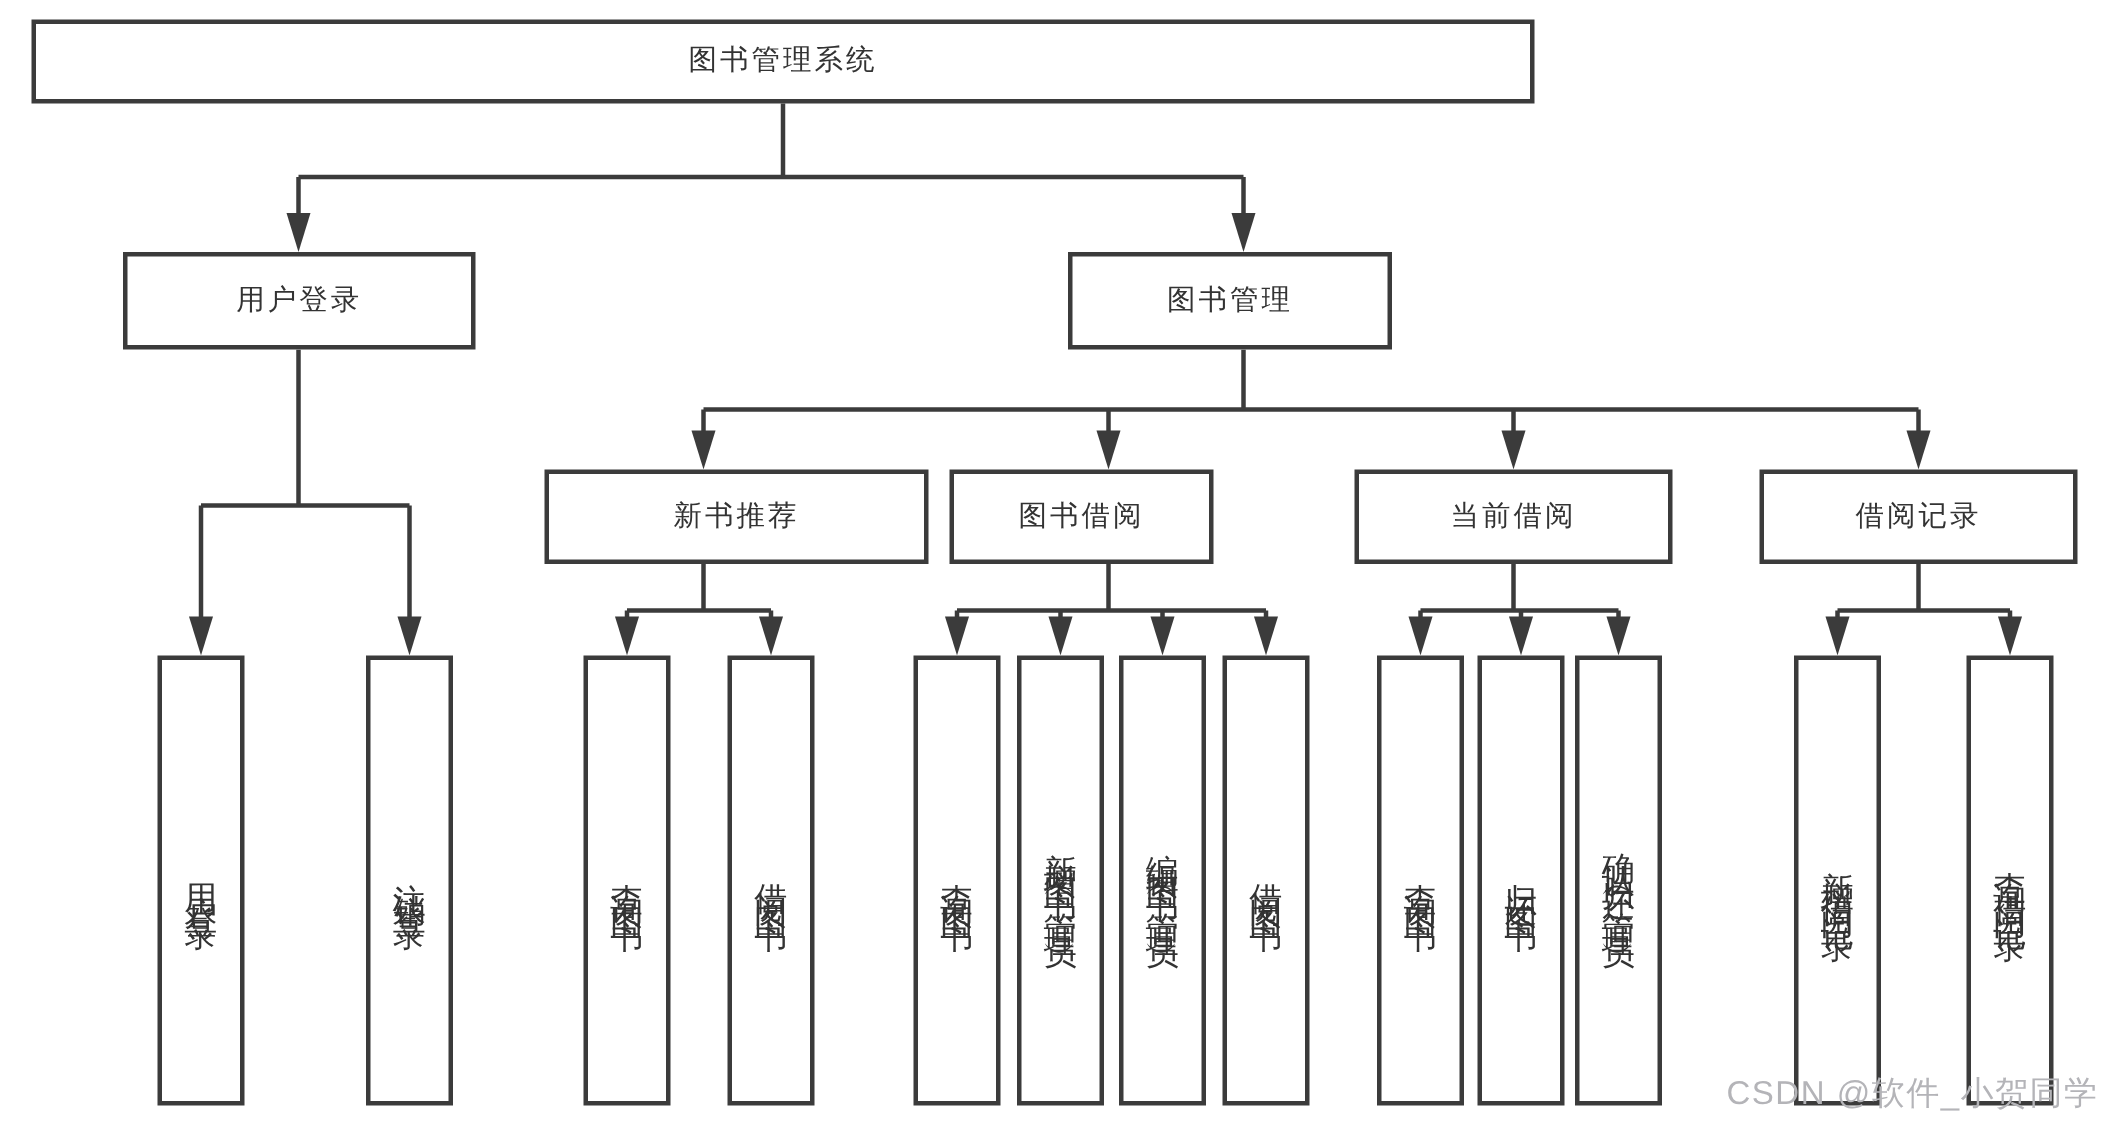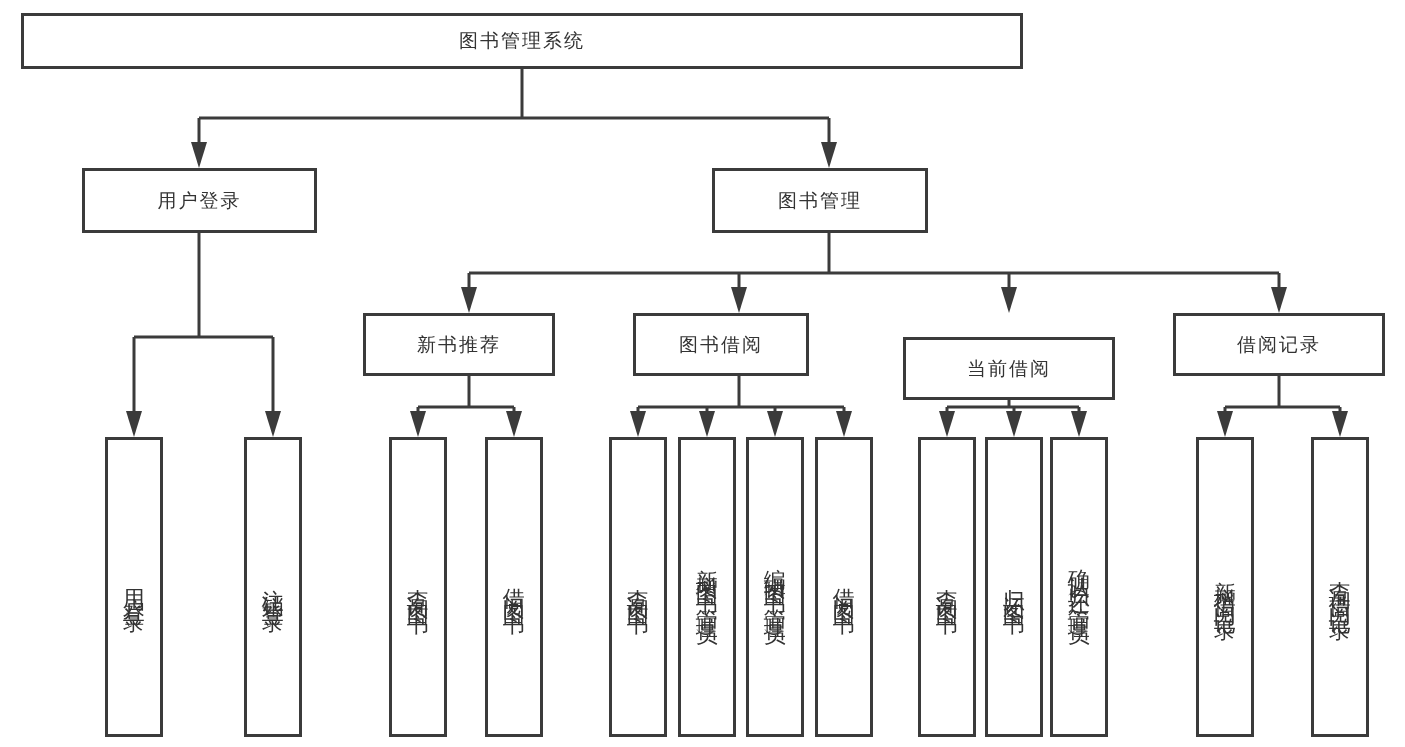--- a/index.html
+++ b/index.html
@@ -98,31 +98,32 @@
       <line x1="1225" y1="407" x2="1225" y2="417" stroke="#3b3b3b" stroke-width="3"></line>
       <polygon points="1217,411 1233,411 1225,437" fill="#3b3b3b"></polygon>
       <line x1="1340" y1="407" x2="1340" y2="417" stroke="#3b3b3b" stroke-width="3"></line>
       <polygon points="1332,411 1348,411 1340,437" fill="#3b3b3b"></polygon>
     </svg>
 
   <div id="nodes">
       <div class="node" style="left: 21px; top: 13px; width: 1002px; height: 56px;">图书管理系统</div>
       <div class="node" style="left: 82px; top: 168px; width: 235px; height: 65px;">用户登录</div>
       <div class="node" style="left: 712px; top: 168px; width: 216px; height: 65px;">图书管理</div>
-      <div class="node" style="left: 363px; top: 313px; width: 192px; height: 63px;">新书推荐</div>
+      <div class="node" style="left: 363px; top: 313px; width: 256px; height: 63px;">新书推荐</div>
       <div class="node" style="left: 633px; top: 313px; width: 176px; height: 63px;">图书借阅</div>
-      <div class="node" style="left: 903px; top: 313px; width: 212px; height: 63px; margin-top: 24px;">当前借阅</div>
+      <div class="node" style="left: 903px; top: 313px; width: 212px; height: 63px;">当前借阅</div>
       <div class="node" style="left: 1173px; top: 313px; width: 212px; height: 63px;">借阅记录</div>
       <div class="node vert" style="left: 105px; top: 437px; width: 58px; height: 300px;">用户登录</div>
       <div class="node vert" style="left: 244px; top: 437px; width: 58px; height: 300px;">注销登录</div>
       <div class="node vert" style="left: 389px; top: 437px; width: 58px; height: 300px;">查询图书</div>
       <div class="node vert" style="left: 485px; top: 437px; width: 58px; height: 300px;">借阅图书</div>
       <div class="node vert" style="left: 609px; top: 437px; width: 58px; height: 300px;">查询图书</div>
       <div class="node vert" style="left: 678px; top: 437px; width: 58px; height: 300px;">新增图书（管理员）</div>
       <div class="node vert" style="left: 746px; top: 437px; width: 58px; height: 300px;">编辑图书（管理员）</div>
       <div class="node vert" style="left: 815px; top: 437px; width: 58px; height: 300px;">借阅图书</div>
       <div class="node vert" style="left: 918px; top: 437px; width: 58px; height: 300px;">查询图书</div>
       <div class="node vert" style="left: 985px; top: 437px; width: 58px; height: 300px;">归还图书</div>
       <div class="node vert" style="left: 1050px; top: 437px; width: 58px; height: 300px;">确认归还（管理员）</div>
       <div class="node vert" style="left: 1196px; top: 437px; width: 58px; height: 300px;">新增借阅记录</div>
       <div class="node vert" style="left: 1311px; top: 437px; width: 58px; height: 300px;">查询借阅记录</div>
     </div>
+  <div class="watermark">CSDN @软件_小贺同学</div>
 </div>
 
 </body></html>

